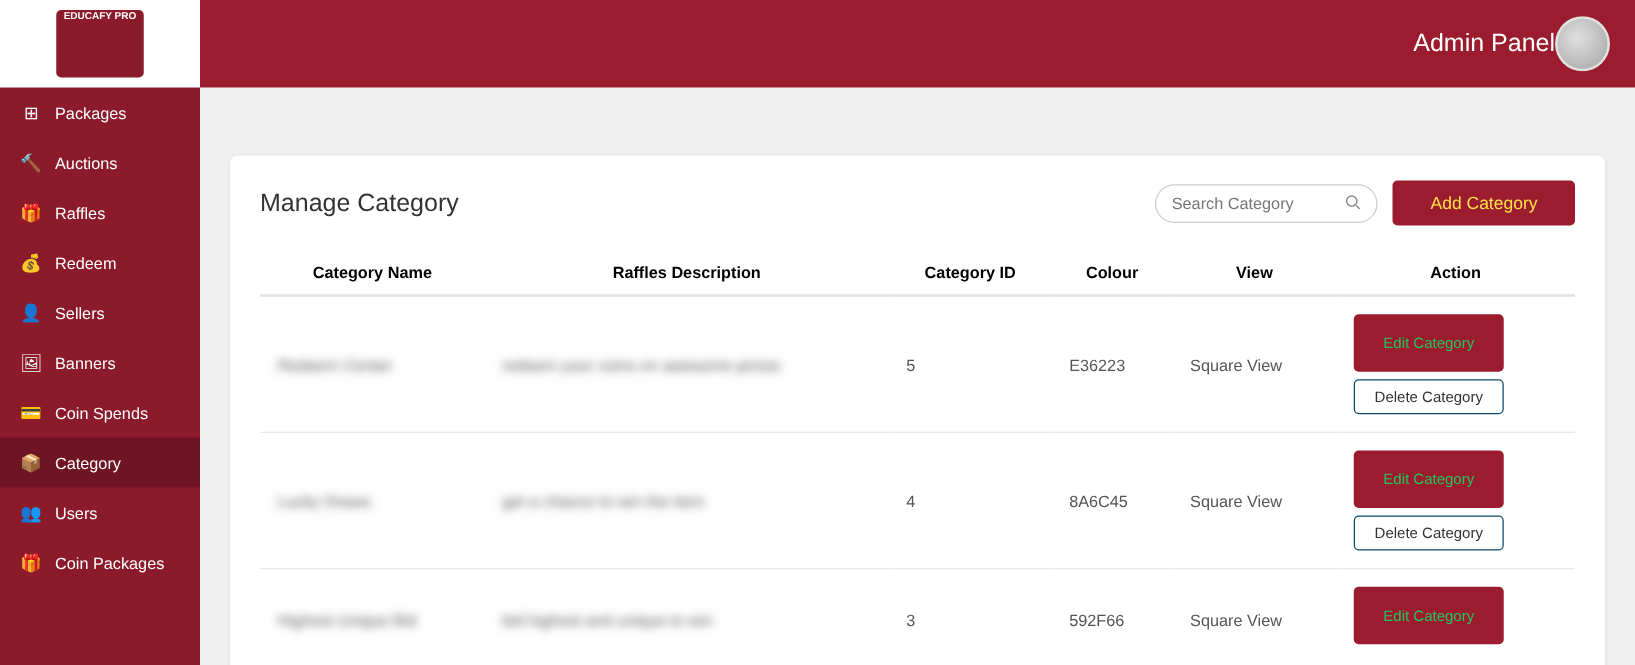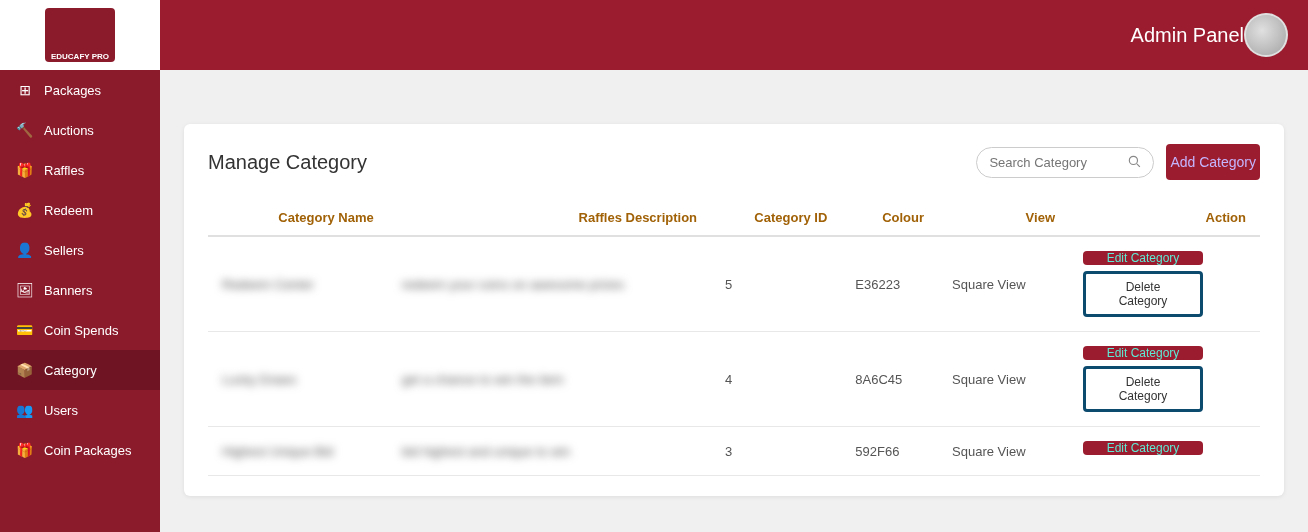--- a/index.html
+++ b/index.html
@@ -22,21 +22,21 @@
       align-items: center;
       justify-content: center;
       padding: 8px;
     }
     .logo-box {
       width: 70px;
       height: 54px;
       background: #8B1A2B;
       border-radius: 4px;
       display: flex;
-      align-items: flex-end;
+      align-items: flex-start;
       justify-content: center;
       color: white;
       font-size: 10px;
       font-weight: bold;
       text-align: center;
       line-height: 1.2;
     }
     .sidebar-nav {
       display: flex;
       flex-direction: column;
@@ -151,77 +151,77 @@
       color: #8b5cf6;
       width: 130px;
       background: transparent;
     }
     .search-icon-svg {
       color: #888;
       font-size: 14px;
     }
     .add-category-btn {
       background: #9B1C2E;
-      color: #c4b5fd;
+      color: #fde047;
       border: none;
-      padding: 10px 4px;
+      padding: 10px 30px;
       border-radius: 4px;
       font-size: 14px;
       cursor: pointer;
       white-space: nowrap;
     }
 
     
     .table-container {
       overflow-x: auto;
     }
     table {
       width: 100%;
       border-collapse: collapse;
       font-size: 13px;
     }
     thead tr {
       border-bottom: 2px solid #e0e0e0;
     }
     th {
-      text-align: right;
+      text-align: center;
       padding: 10px 14px;
       font-weight: 600;
-      color: #a16207;
+      color: #000000;
       font-size: 13px;
     }
     td {
       padding: 14px 14px;
       color: #555;
       vertical-align: middle;
     }
     tr {
       border-bottom: 1px solid #e8e8e8;
     }
     .blurred-text {
       filter: blur(4px);
       user-select: none;
     }
     .edit-btn {
       background: #9B1C2E;
-      color: #5eead4;
+      color: #22c55e;
       border: none;
-      padding: 0 14px;
+      padding: 16px 14px;
       border-radius: 4px;
       font-size: 12px;
       cursor: pointer;
       display: block;
       width: 120px;
       text-align: center;
       margin-bottom: 6px;
     }
     .delete-btn {
       background: white;
       color: #333;
-      border: 3px solid #0c4a6e;
+      border: 1px solid #0c4a6e;
       padding: 6px 14px;
       border-radius: 4px;
       font-size: 12px;
       cursor: pointer;
       display: block;
       width: 120px;
       text-align: center;
     }
   </style>
 </head>

